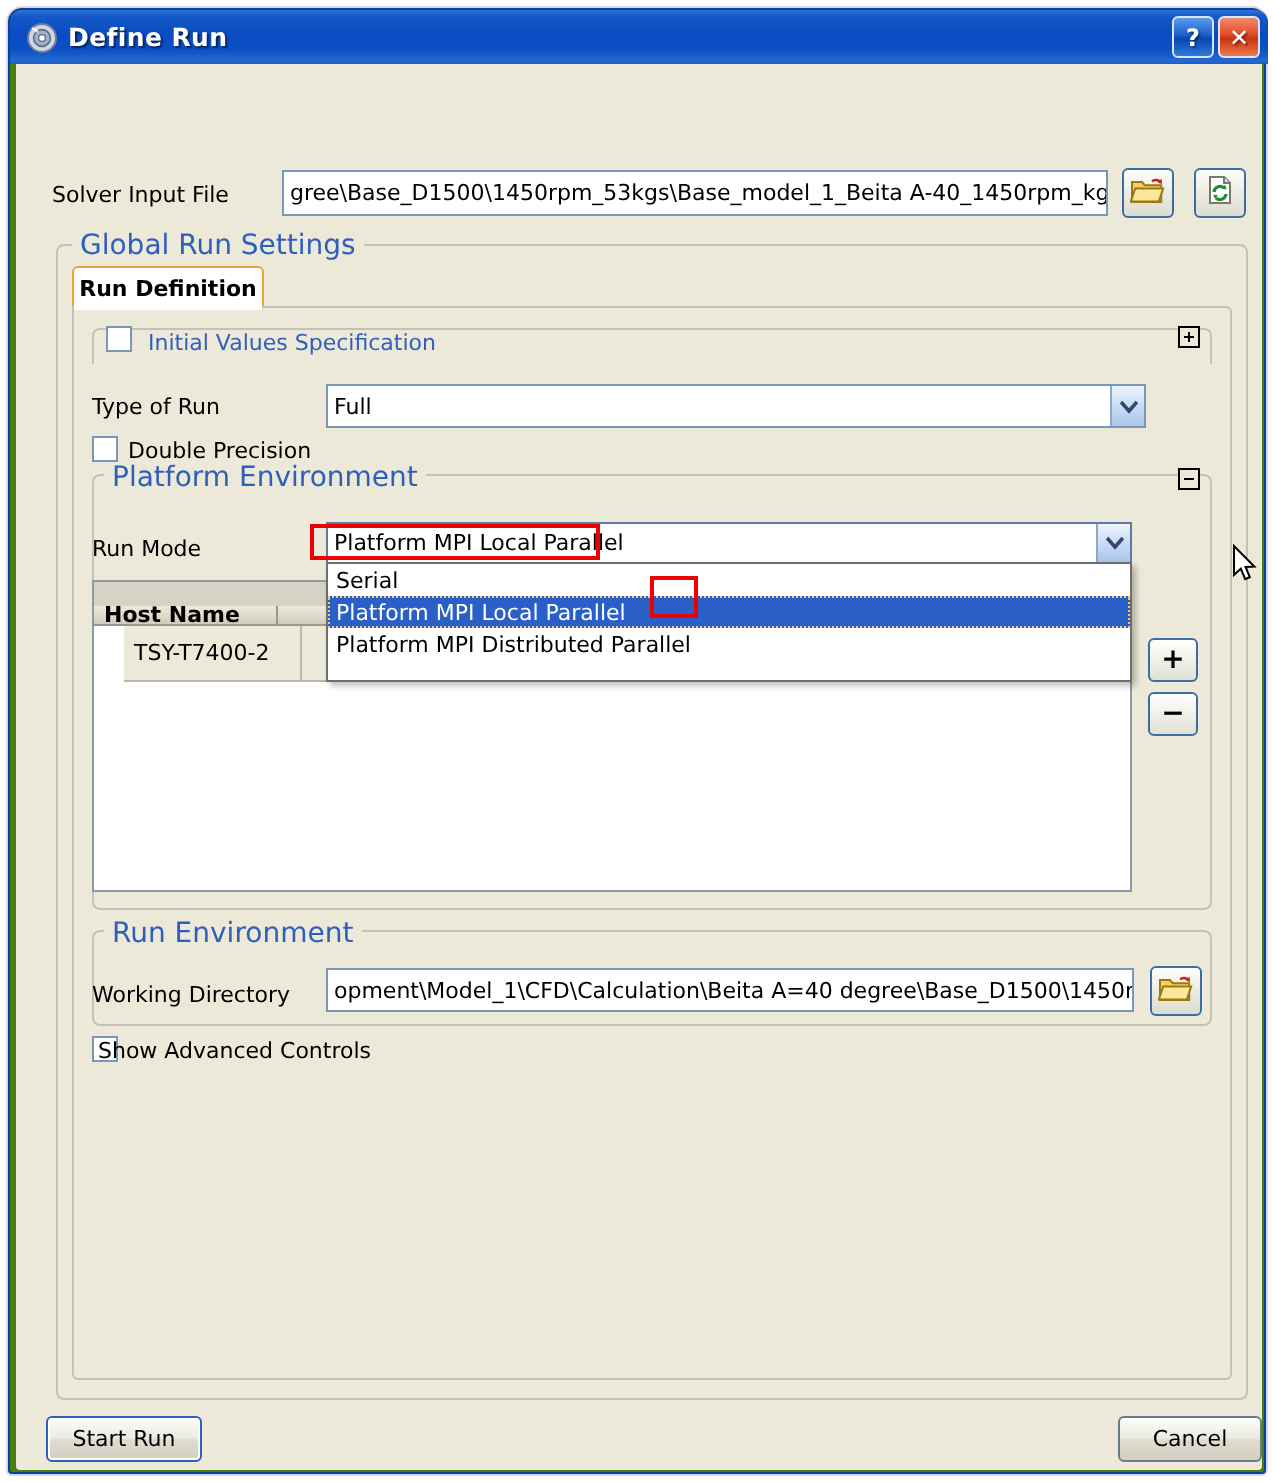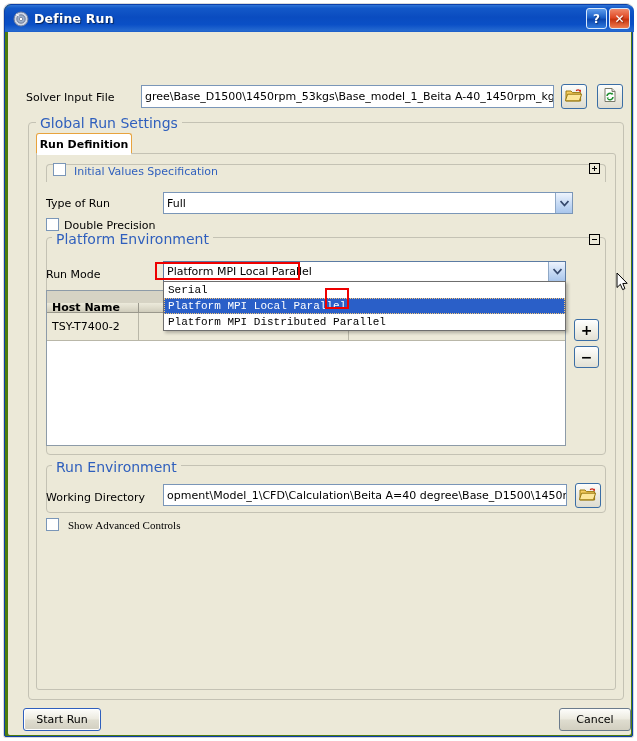--- a/index.html
+++ b/index.html
@@ -436,30 +436,30 @@
       </span>
     </div>
 
     <div class="tablebox" style="left:38px;top:258px;width:520px;height:156px;">
       <div class="thead">
         <div class="th" style="width:92px;">Host Name</div>
         <div class="th" style="width:210px;"></div>
         <div class="th" style="width:216px;border-right:none;"></div>
       </div>
       <div class="trow">
-        <div class="td" style="width:92px;">TSY-T7400-2</div>
+        <div class="td" style="width:92px;margin-left:15px;">TSY-T7400-2</div>
         <div class="td" style="width:210px;"></div>
         <div class="td center" style="width:216px;border-right:none;">8</div>
       </div>
     </div>
 
     <div class="sidebtn" style="left:566px;top:287px;">+</div>
     <div class="sidebtn" style="left:566px;top:314px;">−</div>
 
-    <div class="popup" style="left:155px;top:249px;width:403px;height:50px;font-family:Liberation Mono, monospace;">
+    <div class="popup" style="left:155px;top:249px;width:403px;height:60px;">
       <div class="popup-item">Serial</div>
       <div class="popup-item selected">Platform MPI Local Parallel</div>
       <div class="popup-item">Platform MPI Distributed Parallel</div>
     </div>
 
     <div class="group" style="left:38px;top:433px;width:560px;height:48px;"></div>
     <div class="group-title" style="left:44px;top:427px;">Run Environment</div>
 
     <div class="lbl" style="position:absolute;left:38px;top:459px;">Working Directory</div>
     <div class="textfield" style="position:absolute;left:155px;top:452px;width:404px;height:22px;">
@@ -470,21 +470,21 @@
         <svg width="18" height="16" viewBox="0 0 18 16">
           <path d="M1 4 h5 l1.4 1.6 h8.2 v8.4 h-14.6 z" fill="#f6cd5f" stroke="#9a7a12" stroke-width="1"></path>
           <path d="M2.6 7.2 h14 l-2.2 6.6 h-14 z" fill="#fde79a" stroke="#9a7a12" stroke-width="1"></path>
           <path d="M11 3.6 q3 -1.6 4.4 0.8" fill="none" stroke="#cc2211" stroke-width="1.2"></path>
           <path d="M15.8 2.4 l0.2 2.6 l-2.4 -1" fill="#cc2211"></path>
         </svg>
       </span>
     </div>
 
     <span class="cb" style="position:absolute;left:38px;top:486px;"></span>
-    <div class="lbl" style="position:absolute;left:60px;top:487px;font-family:Liberation Serif, serif;">Show Advanced Controls</div>
+    <div class="lbl" style="position:absolute;left:41px;top:487px;">Show Advanced Controls</div>
 
     <div class="dlgbtn default" style="left:15px;top:676px;width:78px;">Start Run</div>
     <div class="dlgbtn" style="left:551px;top:676px;width:72px;">Cancel</div>
 
   </div>
 </div>
 
 <div class="annot" style="left:155px;top:262px;width:145px;height:18px;"></div>
 <div class="annot" style="left:325px;top:288px;width:24px;height:21px;"></div>
 

